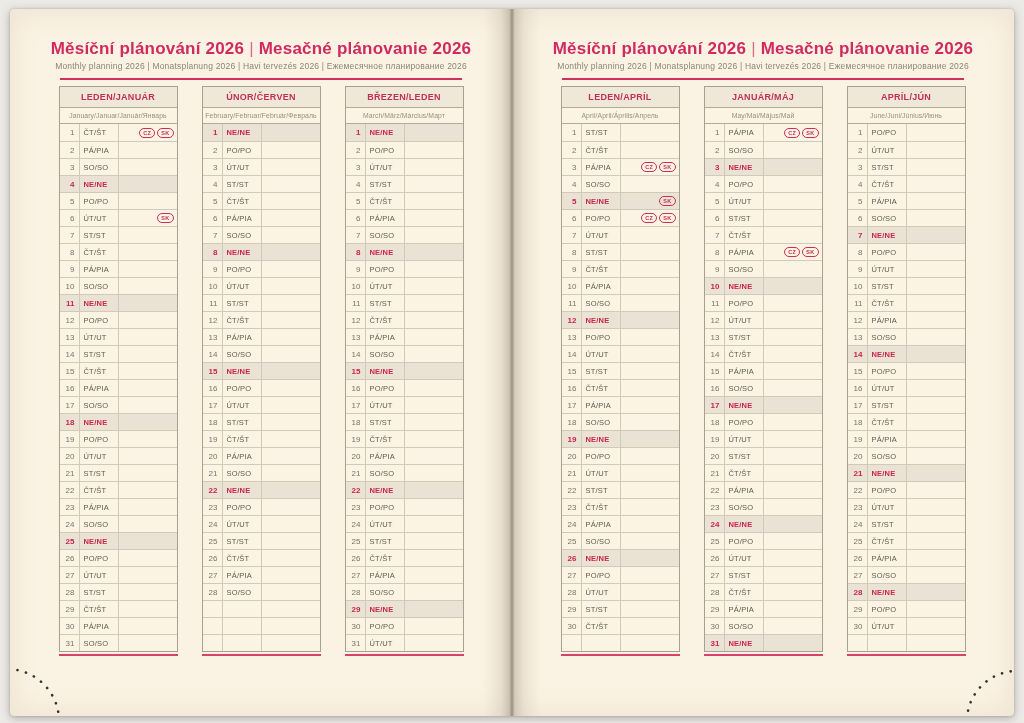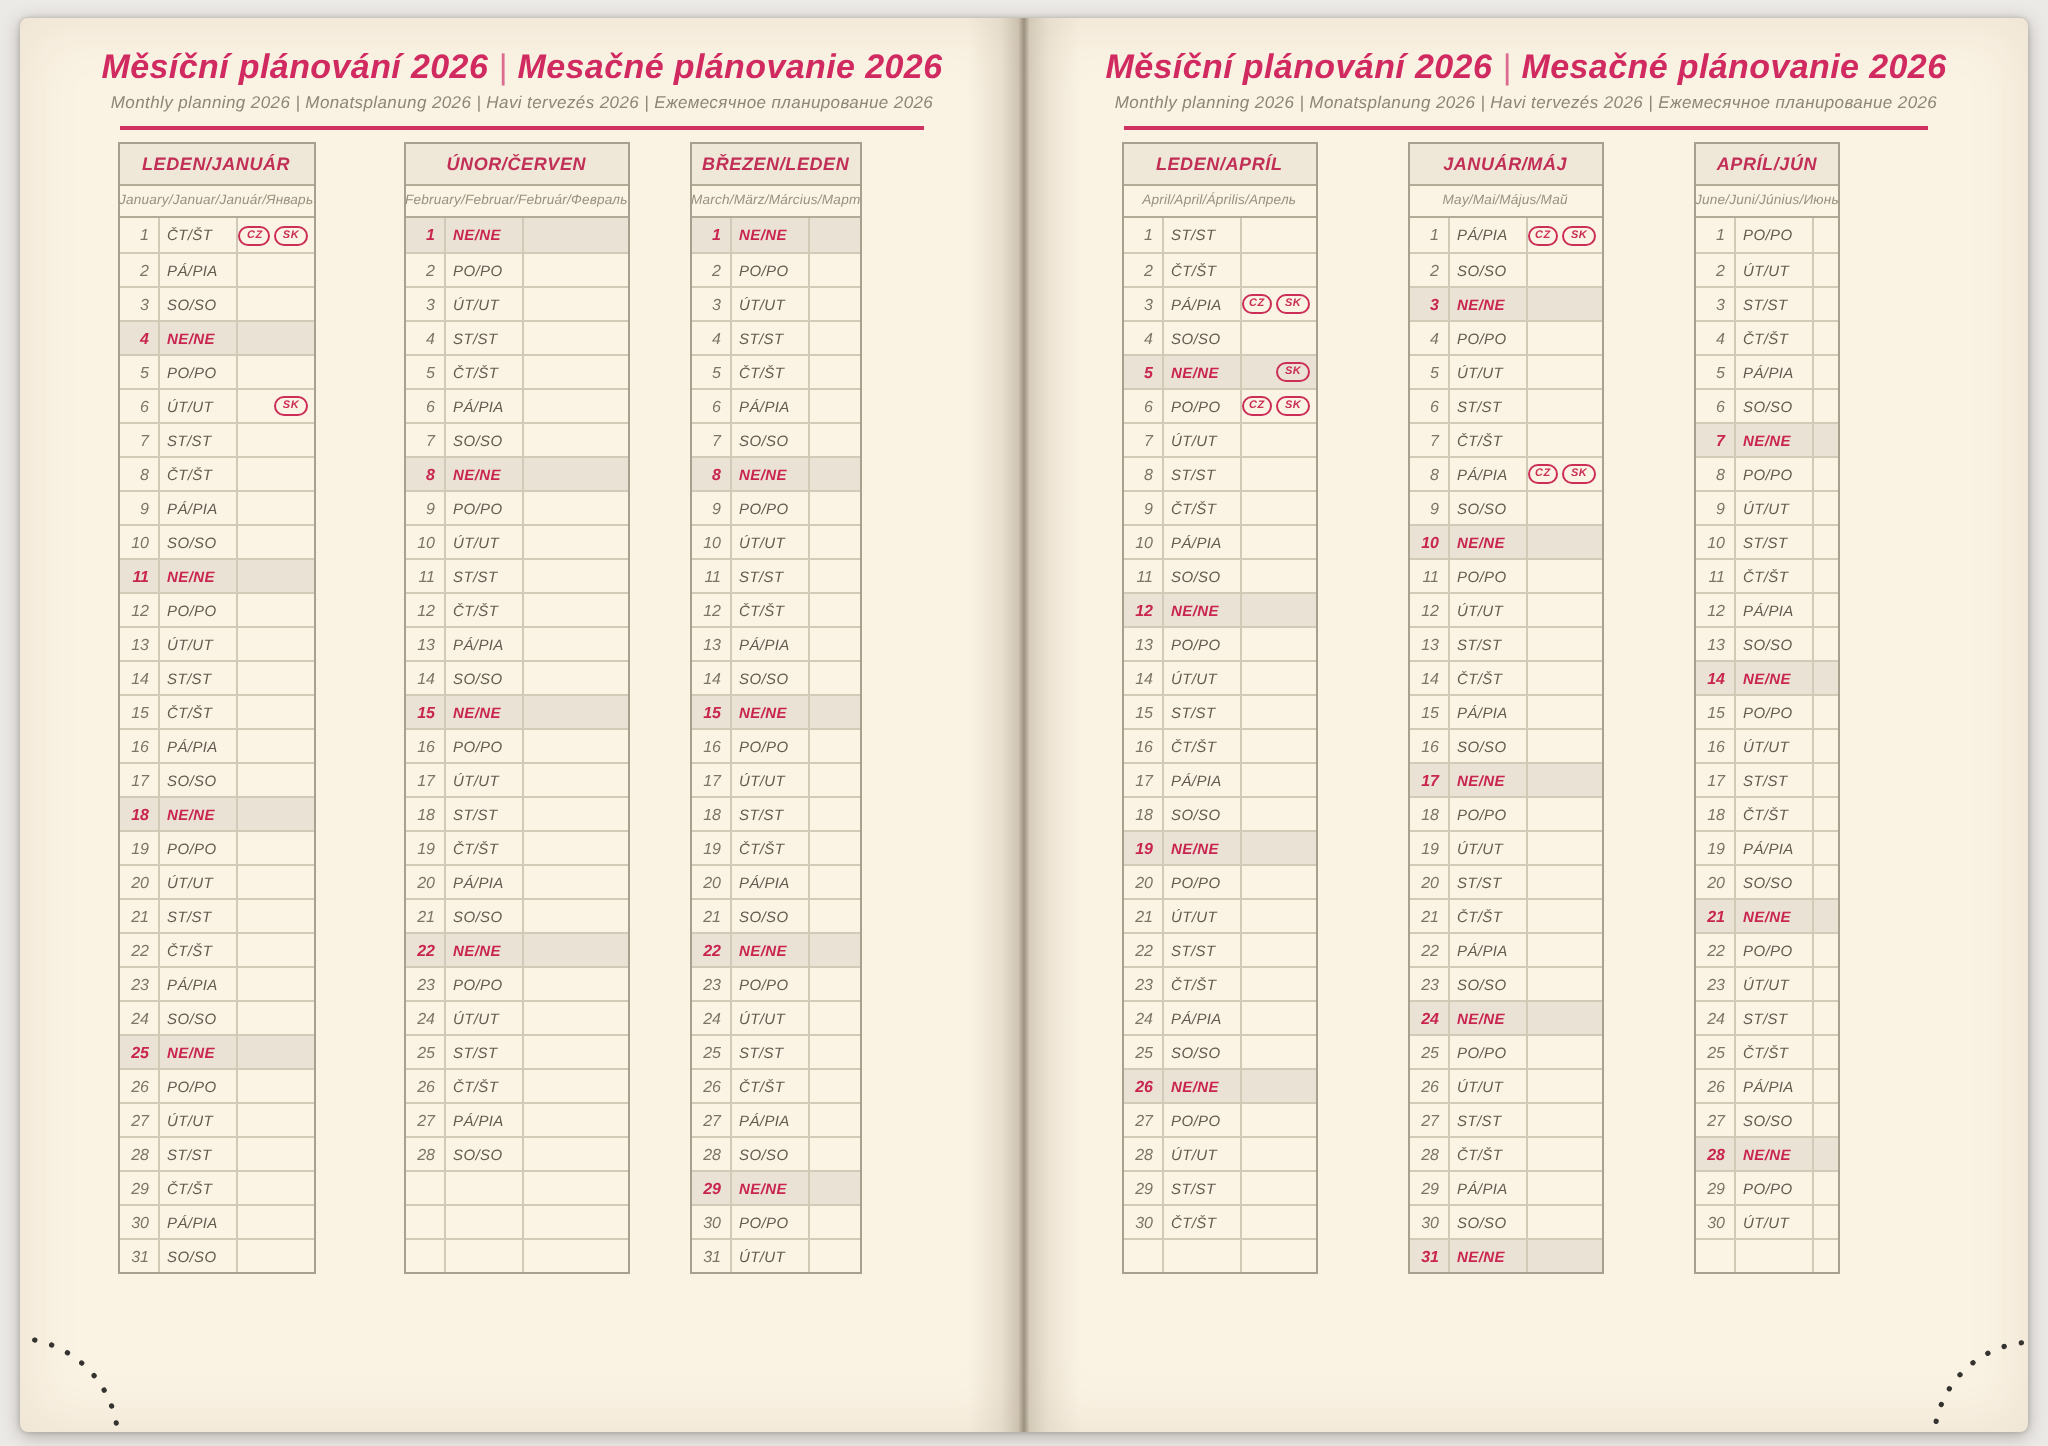--- a/index.html
+++ b/index.html
@@ -17,38 +17,37 @@
   .book::before{ 
     content:"";position:absolute;left:50%;top:0;bottom:0;width:56px;
     transform:translateX(-50%);pointer-events:none;z-index:6;
     background:linear-gradient(90deg,
       rgba(110,95,75,0) 0%, rgba(110,95,75,.10) 30%, rgba(110,95,75,.28) 45%,
       rgba(85,72,55,.55) 50%, rgba(110,95,75,.22) 55%, rgba(110,95,75,.08) 72%,
       rgba(110,95,75,0) 100%);
   }
   .page{
     position:relative;width:50%;height:100%;box-sizing:border-box;
-    padding-top:14px;
+    padding-top:29px;
     box-shadow:inset 0 0 30px rgba(150,125,90,.14);
-    font-style:italic;
   }
   .page-header{text-align:center;}
   .title{
     margin:0;font-size:17px;font-weight:bold;color:#d02a60;line-height:22px;
     letter-spacing:.2px;
   }
   .title .sep{font-weight:normal;color:#dd6b90;margin:0 5px;}
   .subtitle{
     margin-top:0;font-size:8.5px;color:#8d8675;letter-spacing:.2px;line-height:12px;
   }
   .rule{height:2px;background:#d0305f;width:402px;margin:6px auto 0 auto;}
   .columns{
     display:flex;justify-content:center;gap:24px;margin-top:6px;
   }
-  .month-wrap{display:flex;flex-direction:row;width:119px;}
+  .month-wrap{display:flex;flex-direction:column;width:119px;}
   .month{
     border:1px solid #a89f8f;background:#fbf3e4;box-sizing:border-box;
   }
   .m-head{
     height:20px;background:#efe8d9;border-bottom:1px solid #b3aa97;
     color:#c22f56;font-weight:bold;font-size:9px;letter-spacing:.3px;
     display:flex;align-items:center;justify-content:center;
   }
   .m-sub{
     height:15px;border-bottom:1px solid #b3aa97;color:#98917e;font-size:6.8px;

